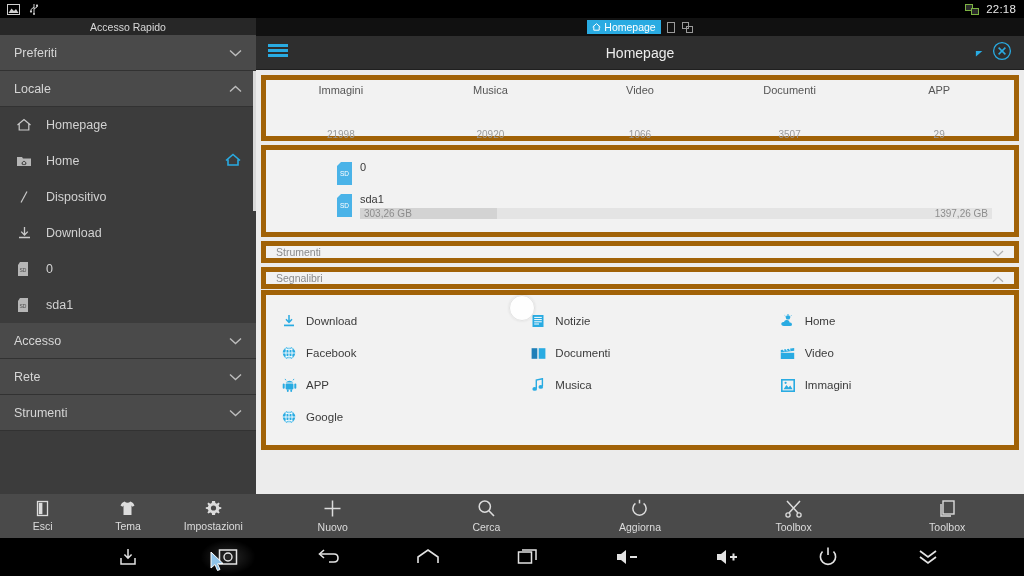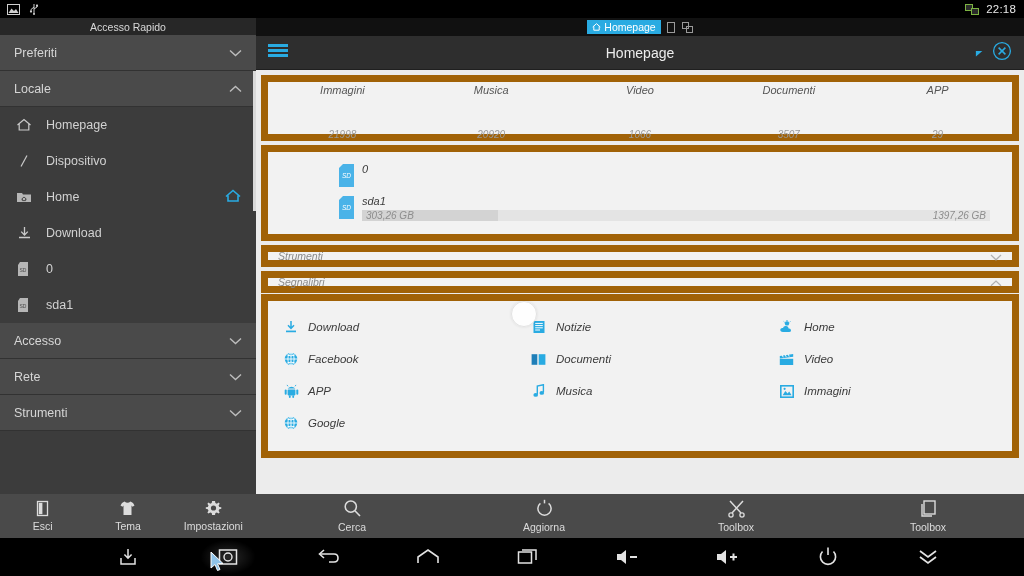--- a/index.html
+++ b/index.html
@@ -72,21 +72,21 @@
   .title-text {
     position: absolute; left: 0; right: 0; text-align: center;
     color: #ededed; font-size: 14px; pointer-events: none;
   }
   .tb-right { margin-left: auto; display: flex; align-items: center; gap: 8px; }
 
   .content {
     position: absolute; left: 0; top: 52px; width: 768px; height: 424px;
     background: #ececec; padding: 5px 5px 0 5px; overflow: hidden;
   }
-  .card { background: #f2f2f2; border: 7px solid #a16207; font-style: italic; }
+  .card { background: #f2f2f2; border: 5px solid #a16207; }
 
   
   .cats { display: flex; height: 66px; }
   .cat { flex: 1; display: flex; flex-direction: column; align-items: center; justify-content: center; gap: 1px; padding-top: 6px; }
   .cat .cname { color: #555; font-size: 11px; }
   .cat .cnum { color: #9a9a9a; font-size: 10px; margin-top: 32px; }
 
   
   .storages { margin-top: 4px; padding: 8px 0 10px 0; }
   .storage { display: flex; align-items: flex-start; padding: 3px 22px 3px 68px; position: relative; height: 32px; }
@@ -193,40 +193,40 @@
         <span class="ic">
           <svg width="16" height="14" viewBox="0 0 16 14">
               <path d="M1.5 7 L8 1.5 L14.5 7 M3.2 6 L3.2 12 L12.8 12 L12.8 6" stroke="#cacaca" fill="none" stroke-width="1.2"></path>
             </svg>
         </span>
         <span>Homepage</span>
       </div>
 
       <div class="nav-item">
         <span class="ic">
-          <svg width="14" height="14" viewBox="0 0 14 14">
-              <path d="M4 12.5 L10 1.5" stroke="#cacaca" fill="none" stroke-width="1.2"></path>
-            </svg>
-        </span>
-        <span>Dispositivo</span>
-      </div>
-
-      <div class="nav-item">
-        <span class="ic">
           <svg width="16" height="14" viewBox="0 0 16 14">
             <path d="M1 3 L6 3 L7 4.5 L15 4.5 L15 12 L1 12 Z" fill="#b6b6b6"></path>
             <path d="M5.5 9.2 L8 7 L10.5 9.2 M6.4 8.6 L6.4 10.6 L9.6 10.6 L9.6 8.6" stroke="#4a4a4a" fill="none" stroke-width="1"></path>
           </svg>
         </span>
         <span>Home</span>
         <span class="home-badge">
           <svg width="18" height="14" viewBox="0 0 18 14">
               <path d="M2 7.5 L9 1.5 L16 7.5 M4 6.5 L4 12 L14 12 L14 6.5" stroke="#29abe2" fill="none" stroke-width="1.6"></path>
             </svg>
         </span>
+      </div>
+
+      <div class="nav-item">
+        <span class="ic">
+          <svg width="14" height="14" viewBox="0 0 14 14">
+              <path d="M4 12.5 L10 1.5" stroke="#cacaca" fill="none" stroke-width="1.2"></path>
+            </svg>
+        </span>
+        <span>Dispositivo</span>
       </div>
 
       <div class="nav-item">
         <span class="ic">
           <svg width="15" height="14" viewBox="0 0 15 14">
             <path d="M7.5 1 L7.5 8.5 M4.2 5.6 L7.5 9 L10.8 5.6" stroke="#cacaca" fill="none" stroke-width="1.3"></path>
             <path d="M2 11.5 L13 11.5" stroke="#cacaca" stroke-width="1.5"></path>
           </svg>
         </span>
         <span>Download</span>
@@ -568,20 +568,26 @@
             <span class="blbl">Google</span>
           </div>
 
         </div>
       </div>
     </div>
 
     <div class="main-tools">
       <div class="mt">
         <svg width="19" height="19" viewBox="0 0 19 19">
+          <path d="M9.5 1.5 L9.5 17.5 M1.5 9.5 L17.5 9.5" stroke="#dcdcdc" stroke-width="1.5"></path>
+        </svg>
+        <span class="lbl">Nuovo</span>
+      </div>
+      <div class="mt">
+        <svg width="19" height="19" viewBox="0 0 19 19">
           <circle cx="7.8" cy="7.6" r="5.6" fill="none" stroke="#dcdcdc" stroke-width="1.5"></circle>
           <path d="M11.9 11.8 L17 17" stroke="#dcdcdc" stroke-width="1.6"></path>
         </svg>
         <span class="lbl">Cerca</span>
       </div>
       <div class="mt">
         <svg width="19" height="19" viewBox="0 0 19 19">
           <path d="M13.6 4.4 A6.6 6.6 0 1 1 5.4 4.4" fill="none" stroke="#dcdcdc" stroke-width="1.5"></path>
           <path d="M9.5 0.8 L9.5 4.4" stroke="#dcdcdc" stroke-width="1.5"></path>
         </svg>

